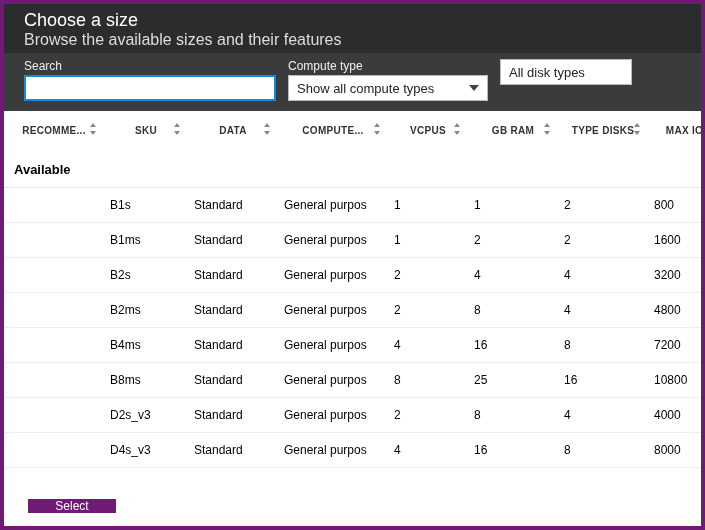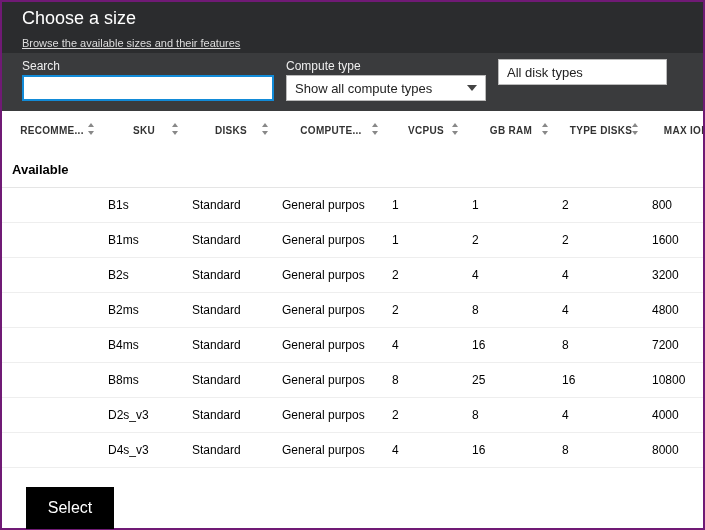--- a/index.html
+++ b/index.html
@@ -1,41 +1,41 @@
 <!DOCTYPE html>
 <html><head>
 <meta charset="utf-8">
 <style>
   * { box-sizing: border-box; margin: 0; padding: 0; }
   html, body { width: 705px; height: 530px; font-family: "Segoe UI", Arial, sans-serif; background: #fff; overflow: hidden; }
-  .page { width: 705px; height: 530px; border: 2px solid #701a75; display: flex; flex-direction: column; }
+  .page { width: 705px; height: 530px; border: 4px solid #701a75; display: flex; flex-direction: column; }
   .header { background: #2b2c2e; color: #fff; padding: 6px 20px 4px 20px; }
   .title { font-size: 18px; font-weight: 400; }
-  .subtitle { font-size: 11px; color: #ddd; margin-top: 8px; text-decoration: underline; }
+  .subtitle { font-size: 16px; color: #ddd; margin-top: 0px; }
   .filters { background: #3a3b3d; color: #fff; display: flex; padding: 6px 20px 10px 20px; gap: 12px; }
   .filter-group { display: flex; flex-direction: column; }
   .filter-label { font-size: 12px; color: #eee; margin-bottom: 2px; }
   .search-input { width: 252px; height: 26px; border: 2px solid #128bd8; background: #fff; color: #222; font-size: 13px; padding: 0 4px; outline: none; }
   .select-wrap { position: relative; background: #fff; border: 1px solid #bbb; height: 26px; display: flex; align-items: center; padding: 0 8px; }
   .select-wrap.compute { width: 200px; }
-  .select-wrap.disk { width: 169px; }
+  .select-wrap.disk { width: 132px; }
   .select-text { font-size: 13px; color: #222; }
   .chevron { position: absolute; right: 8px; top: 50%; transform: translateY(-50%); width: 0; height: 0; border-left: 5px solid transparent; border-right: 5px solid transparent; border-top: 6px solid #444; }
 
   .table-container { flex: 1 1 auto; overflow: hidden; }
   table { border-collapse: collapse; width: 100%; font-size: 12px; table-layout: fixed; }
   thead th { text-align: center; font-weight: 600; font-size: 10px; letter-spacing: .3px; color: #333; padding: 14px 6px 10px 6px; border-bottom: 0; vertical-align: middle; white-space: nowrap; overflow: hidden; position: relative; }
   .sort { display: inline-block; width: 12px; height: 12px; vertical-align: middle; position: absolute; right: 4px; top: 50%; transform: translateY(-50%); }
   .sort::before { content: ""; position: absolute; left: 2px; top: 0; border-left: 3px solid transparent; border-right: 3px solid transparent; border-bottom: 4px solid #888; }
   .sort::after { content: ""; position: absolute; left: 2px; bottom: 0; border-left: 3px solid transparent; border-right: 3px solid transparent; border-top: 4px solid #888; }
   .group-row td { font-weight: 700; font-size: 13px; padding: 16px 6px 10px 10px; border-bottom: 1px solid #e5e5e5; }
   tbody.data tr td { padding: 10px 6px; border-bottom: 1px solid #eee; white-space: nowrap; overflow: hidden; text-overflow: clip; }
   tbody.data tr td:first-child { padding-left: 20px; }
   .footer { height: 40px; display: flex; align-items: center; padding-left: 24px; }
-  .btn-select { background: #000000; color: #fff; border: none; width: 88px; height: 42px; font-size: 16px; cursor: pointer; }
+  .btn-select { background: #701a75; color: #fff; border: none; width: 88px; height: 14px; font-size: 12px; cursor: pointer; }
 
   col.c0 { width: 100px; }
   col.c1 { width: 84px; }
   col.c2 { width: 90px; }
   col.c3 { width: 110px; }
   col.c4 { width: 80px; }
   col.c5 { width: 90px; }
   col.c6 { width: 90px; }
   col.c7 { width: 80px; }
 </style>
@@ -77,21 +77,21 @@
           <col class="c3">
           <col class="c4">
           <col class="c5">
           <col class="c6">
           <col class="c7">
       </colgroup>
       <thead>
         <tr>
           <th><span>RECOMME...</span><span class="sort"></span></th>
           <th><span>SKU</span><span class="sort"></span></th>
-          <th><span>DISKS</span><span class="sort"></span></th>
+          <th><span>DATA</span><span class="sort"></span></th>
           <th><span>COMPUTE...</span><span class="sort"></span></th>
           <th><span>VCPUS</span><span class="sort"></span></th>
           <th><span>GB RAM</span><span class="sort"></span></th>
           <th><span>TYPE DISKS</span><span class="sort"></span></th>
           <th><span>MAX IOP</span></th>
         </tr>
       </thead>
       <tbody>
         <tr class="group-row">
           <td colspan="8">Available</td>

